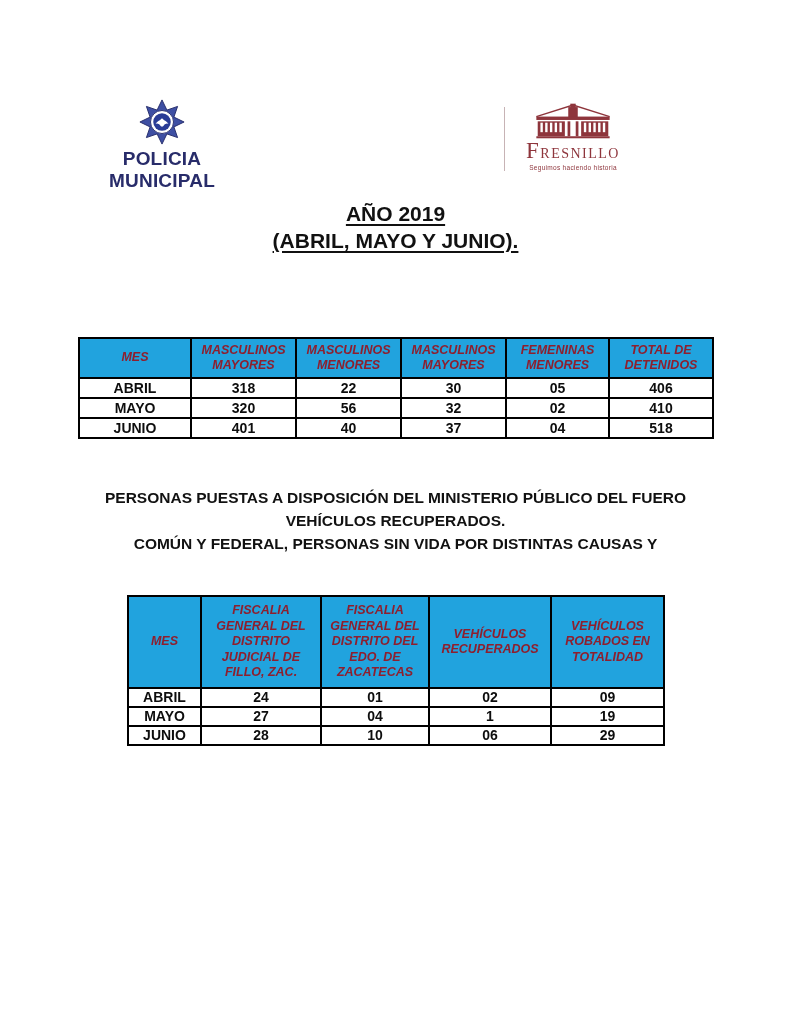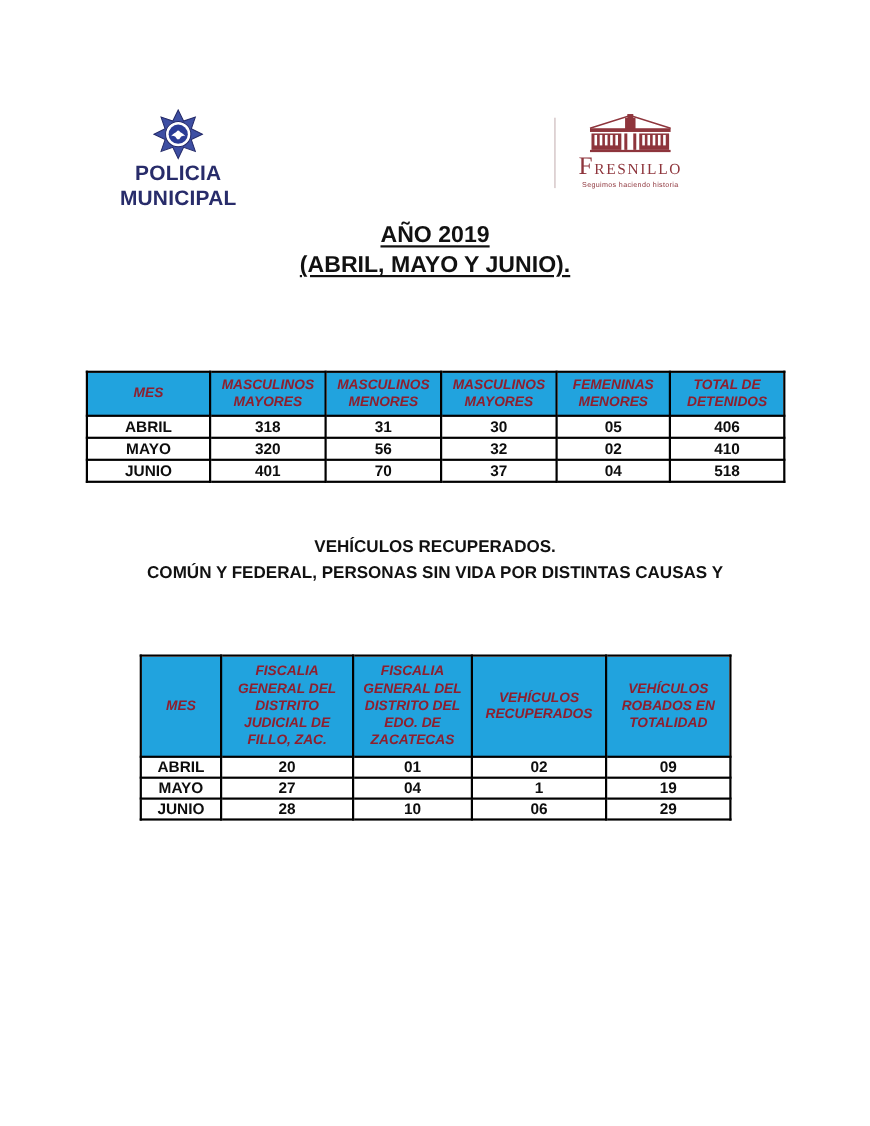--- a/index.html
+++ b/index.html
@@ -216,45 +216,46 @@
         <th>MASCULINOS MENORES</th>
         <th>MASCULINOS MAYORES</th>
         <th>FEMENINAS MENORES</th>
         <th>TOTAL DE DETENIDOS</th>
       </tr>
     </thead>
     <tbody>
       <tr>
         <td>ABRIL</td>
         <td>318</td>
-        <td>31</td>
+        <td>22</td>
         <td>30</td>
         <td>05</td>
         <td>406</td>
       </tr>
       <tr>
         <td>MAYO</td>
         <td>320</td>
         <td>56</td>
         <td>32</td>
         <td>02</td>
         <td>410</td>
       </tr>
       <tr>
         <td>JUNIO</td>
         <td>401</td>
-        <td>70</td>
+        <td>40</td>
         <td>37</td>
         <td>04</td>
         <td>518</td>
       </tr>
     </tbody>
   </table>
 
   <p class="intro-paragraph">
+    <span class="intro-line">PERSONAS PUESTAS A DISPOSICIÓN DEL MINISTERIO PÚBLICO DEL FUERO</span>
     <span class="intro-line">VEHÍCULOS RECUPERADOS.</span>
     <span class="intro-line">COMÚN Y FEDERAL, PERSONAS SIN VIDA POR DISTINTAS CAUSAS Y</span>
   </p>
 
   <table class="table-disposicion">
     <colgroup>
       <col style="width:73px">
         <col style="width:120px">
         <col style="width:108px">
       <col style="width:122px">
@@ -265,21 +266,21 @@
         <th>MES</th>
         <th>FISCALIA GENERAL DEL DISTRITO JUDICIAL DE FILLO, ZAC.</th>
         <th>FISCALIA GENERAL DEL DISTRITO DEL EDO. DE ZACATECAS</th>
         <th>VEHÍCULOS RECUPERADOS</th>
         <th>VEHÍCULOS ROBADOS EN TOTALIDAD</th>
       </tr>
     </thead>
     <tbody>
       <tr>
         <td>ABRIL</td>
-        <td>20</td>
+        <td>24</td>
         <td>01</td>
         <td>02</td>
         <td>09</td>
       </tr>
       <tr>
         <td>MAYO</td>
         <td>27</td>
         <td>04</td>
         <td>1</td>
         <td>19</td>

